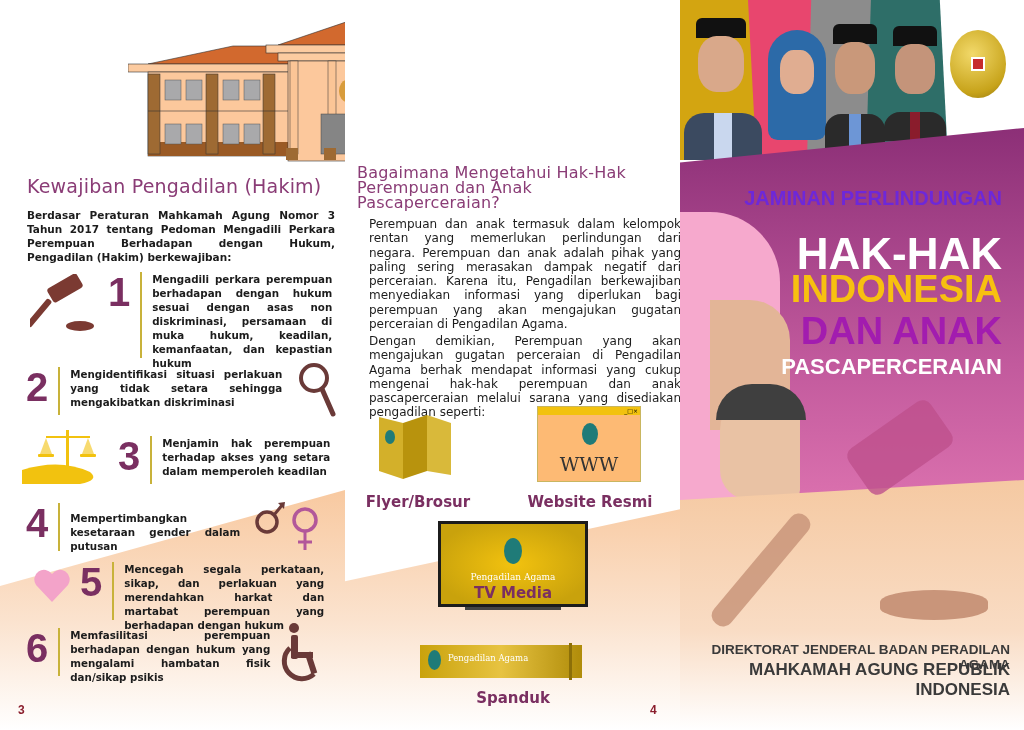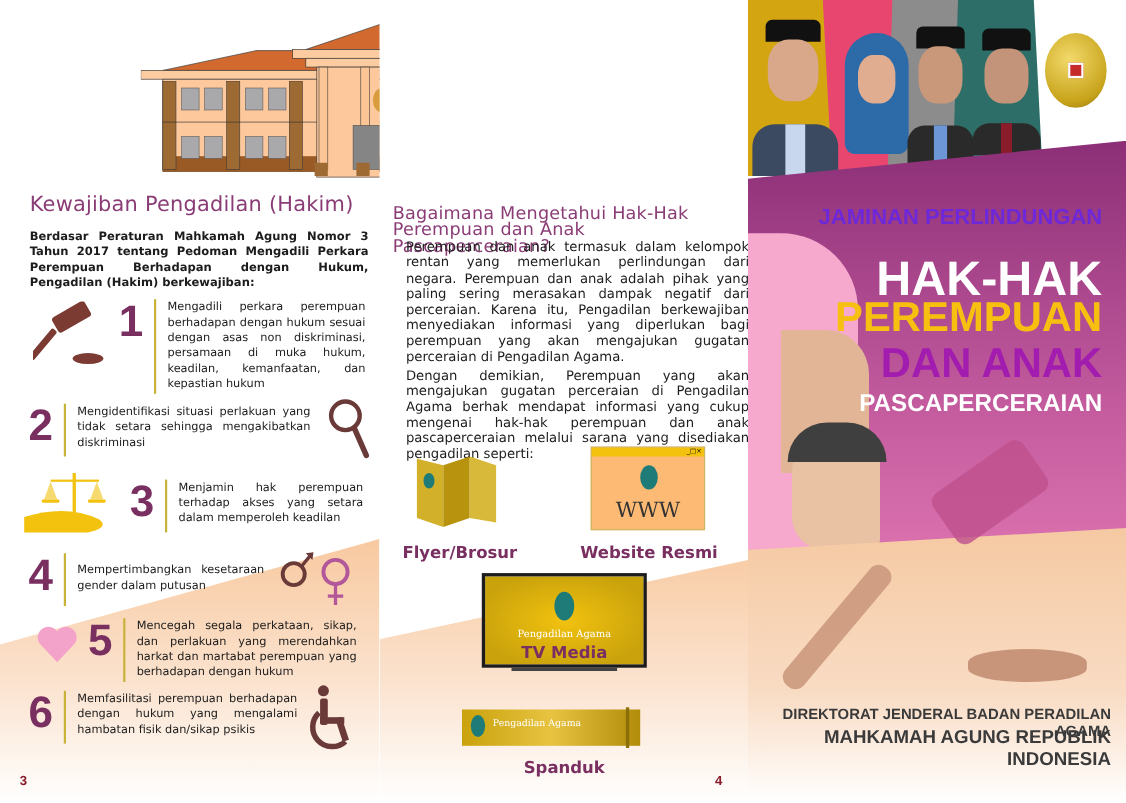--- a/index.html
+++ b/index.html
@@ -9,21 +9,21 @@
   #p4{left:345px;width:335px}
   #cover{left:680px;width:344px;background:#fff}
   .peach{position:absolute;left:0;right:0;bottom:0;height:240px;background:linear-gradient(180deg,#f8c9a0 0%,#fbe3cf 55%,#fff 100%)}
   #p3 .peach{clip-path:polygon(0 40%,100% 0,100% 100%,0 100%)}
   #p4 .peach{clip-path:polygon(0 38%,100% 8%,100% 100%,0 100%)}
   .h-title{color:#8a3c76;font-size:19px;font-weight:normal;letter-spacing:0.2px;position:absolute}
   .intro{position:absolute;left:27px;top:208px;width:308px;font-size:10.5px;line-height:14px;color:#1c1c1c;text-align:justify;font-weight:bold}
   .item{position:absolute;display:flex;align-items:flex-start}
   .num{color:#7a2f61;font-size:40px;font-weight:bold;line-height:40px;font-family:"Liberation Sans",sans-serif}
   .bar{width:2px;background:#c8b23a;margin:0 10px}
-  .itxt{font-size:10.3px;line-height:14px;color:#1c1c1c;text-align:justify;font-weight:normal}
+  .itxt{font-size:10.3px;line-height:14px;color:#1c1c1c;text-align:justify;font-weight:bold}
   .pnum{position:absolute;color:#8a1d2c;font-size:12px;font-weight:bold;font-family:"Liberation Sans",sans-serif}
   .p4text{position:absolute;left:24px;width:312px;font-size:12px;line-height:14.3px;color:#1c1c1c;text-align:justify}
   .media-label{position:absolute;color:#7a2f61;font-size:15px;font-weight:bold;text-align:center;font-family:"DejaVu Sans",sans-serif}
   .teal{background:#1f7b78;border-radius:50%;position:absolute}
   .gold{background:linear-gradient(90deg,#c9a20c,#e7c341 50%,#b08c0a)}
   .cov-title{position:absolute;right:22px;text-align:right;font-family:"Liberation Sans",sans-serif;font-weight:bold;line-height:1;transform-origin:right top}
   .cov-foot{position:absolute;left:20px;width:310px;text-align:right;font-family:"Liberation Sans",sans-serif;font-weight:bold;color:#3a3a3a}
 </style>
 </head>
 <body>
@@ -176,21 +176,21 @@
         </g>
         <path d="M12 26 A16 16 0 1 0 36 52" fill="none" stroke="#6a3a38" stroke-width="5"></path>
       </svg>
   </div>
 
   <span class="pnum" style="left:18px;top:703px">3</span>
 </div>
 
 <div class="page" id="p4">
   <div class="peach"></div>
-  <h2 class="h-title" style="left:12px;top:186px;font-size:16px;line-height:15px">
+  <h2 class="h-title" style="left:12px;top:165px;font-size:16px;line-height:15px">
     <span style="display:block">Bagaimana Mengetahui Hak-Hak</span>
     <span style="display:block">Perempuan dan Anak Pascaperceraian?</span>
   </h2>
   <p class="p4text" style="top:217px">Perempuan dan anak termasuk dalam kelompok rentan yang memerlukan perlindungan dari negara. Perempuan dan anak adalah pihak yang paling sering merasakan dampak negatif dari perceraian. Karena itu, Pengadilan berkewajiban menyediakan informasi yang diperlukan bagi perempuan yang akan mengajukan gugatan perceraian di Pengadilan Agama.</p>
   <p class="p4text" style="top:334px">Dengan demikian, Perempuan yang akan mengajukan gugatan perceraian di Pengadilan Agama berhak mendapat informasi yang cukup mengenai hak-hak perempuan dan anak pascaperceraian melalui sarana yang disediakan pengadilan seperti:</p>
 
   <div style="position:absolute;left:32px;top:413px;width:76px;height:70px">
     <svg width="76" height="70" viewBox="0 0 76 70">
         <polygon points="2,4 26,10 26,66 2,58" fill="#d3b02a"></polygon>
         <polygon points="26,10 50,2 50,58 26,66" fill="#b8930d"></polygon>
@@ -270,19 +270,19 @@
   <div style="position:absolute;left:0;bottom:0;width:344px;height:250px;background:linear-gradient(180deg,#f5c9a2 0%,#f9dcc4 60%,#fff 100%);clip-path:polygon(0 8%,100% 0,100% 100%,0 100%)"></div>
 
   <div style="position:absolute;left:150px;top:410px;width:120px;height:150px">
     <div style="position:absolute;left:20px;top:10px;width:100px;height:55px;background:rgba(190,80,140,0.8);border-radius:10px;transform:rotate(-35deg)"></div>
   </div>
   <div style="position:absolute;left:70px;top:500px;width:22px;height:140px;background:#c9957a;border-radius:10px;transform:rotate(40deg);opacity:.85"></div>
   <div style="position:absolute;left:200px;top:590px;width:108px;height:30px;background:#c9957a;border-radius:50%/40%"></div>
 
   <div class="cov-title" style="top:188px;font-size:20px;color:#6d28d9">JAMINAN PERLINDUNGAN</div>
   <div class="cov-title" style="top:232px;font-size:44px;color:#fff">HAK-HAK</div>
-  <div class="cov-title" style="top:270px;font-size:38px;color:#f7c010">PEREMPUAN</div>
+  <div class="cov-title" style="top:270px;font-size:38px;color:#f7c010">INDONESIA</div>
   <div class="cov-title" style="top:312px;font-size:38px;color:#a21caf">DAN ANAK</div>
   <div class="cov-title" style="top:356px;font-size:22px;color:#fff">PASCAPERCERAIAN</div>
 
   <div class="cov-foot" style="top:642px;font-size:13.5px">DIREKTORAT JENDERAL BADAN PERADILAN AGAMA</div>
   <div class="cov-foot" style="top:660px;font-size:17px">MAHKAMAH AGUNG REPUBLIK INDONESIA</div>
 </div>
 
 </body></html>

